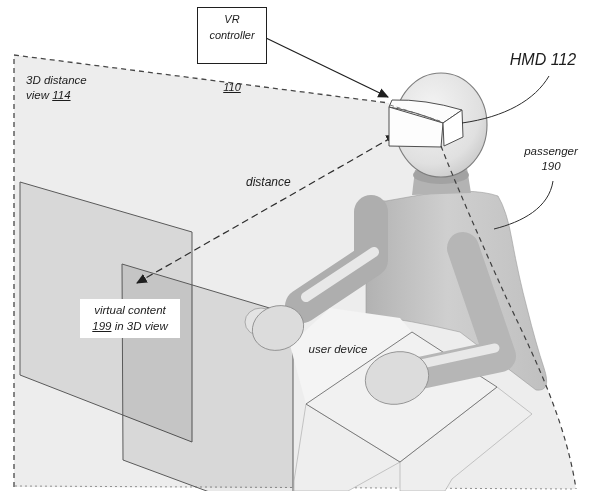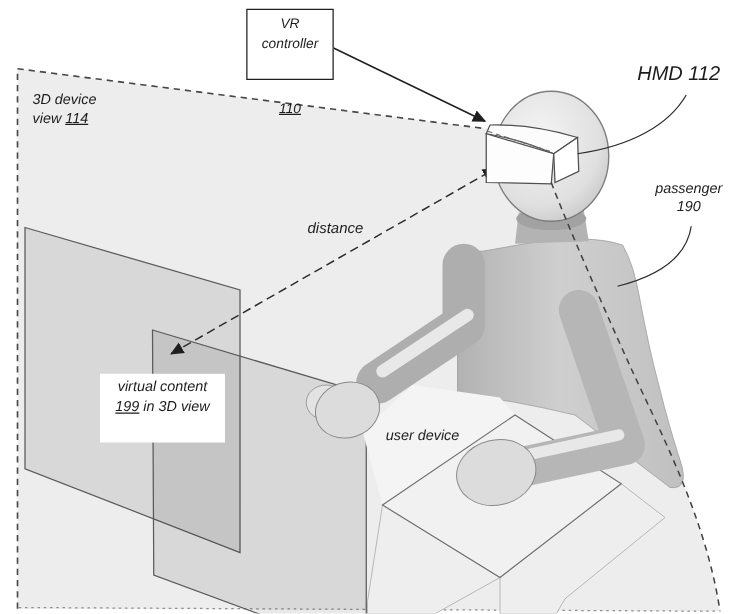--- a/index.html
+++ b/index.html
@@ -20,21 +20,21 @@
     font-size:11px;line-height:14px;text-align:center;white-space:nowrap;
   }
   .u{text-decoration:underline;text-underline-offset:1px;margin-top:36px;}
   .vr-box{
     left:197px;top:7px;width:70px;height:57px;box-sizing:border-box;
     border:1.5px solid #1f1f1f;background:#fff;padding-top:3px;line-height:16px;
   }
   .view-lbl{left:26px;top:73px;text-align:left;font-size:11.5px;line-height:15px;}
   .hmd-lbl{left:508px;top:53px;width:70px;font-size:16px;}
   .distance-lbl{left:246px;top:175px;font-size:12px;}
-  .vc-box{left:80px;top:299px;width:100px;background:#fff;padding:3px 0 20px 0;
+  .vc-box{left:80px;top:299px;width:100px;background:#fff;padding:3px 0 4px 0;
     font-size:11.5px;line-height:16px;}
   .ud-lbl{left:298px;top:341px;width:80px;line-height:16px;font-size:11.5px;}
   .pass-lbl{left:517px;top:144px;width:68px;line-height:15px;font-size:11.5px;}
 </style>
 </head>
 <body>
 
 <div class="stage">
 
   <svg width="600" height="491" viewBox="0 0 600 491">
@@ -102,21 +102,21 @@
 
   <div class="lbl vr-box">
     <div>VR</div>
     <div>controller</div>
     <div class="u">110</div>
   </div>
 
   <div class="lbl hmd-lbl"><span>HMD </span><span>112</span></div>
 
   <div class="lbl view-lbl">
-    <div>3D device</div>
+    <div>3D distance</div>
     <div><span>view </span><span class="u">114</span></div>
   </div>
 
   <div class="lbl distance-lbl">distance</div>
 
   <div class="lbl vc-box">
     <div>virtual content</div>
     <div><span class="u">199</span><span> in 3D view</span></div>
   </div>
 

